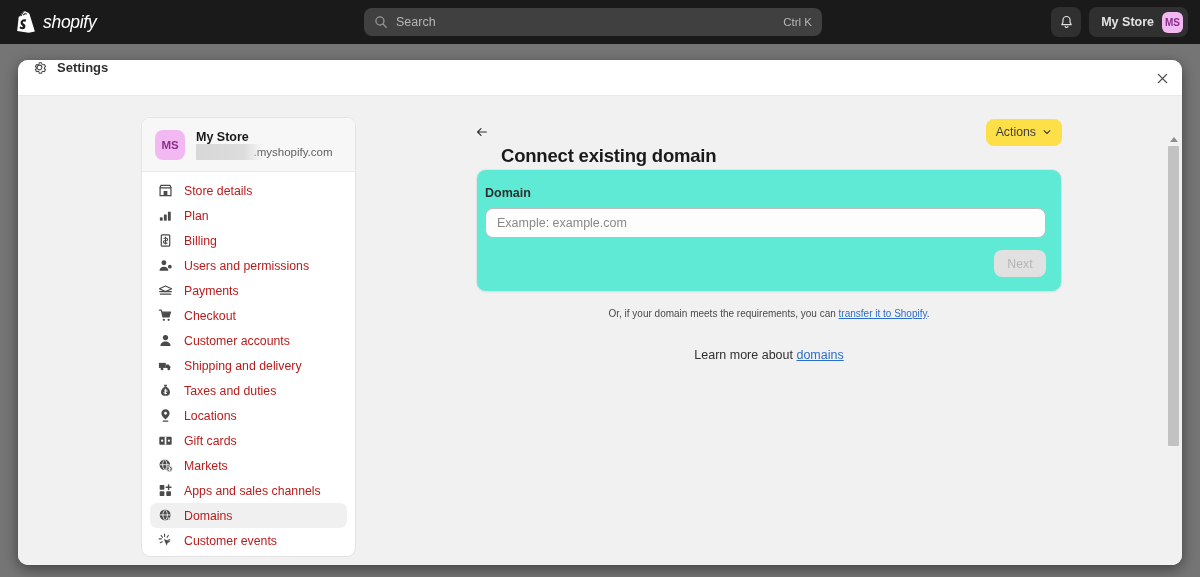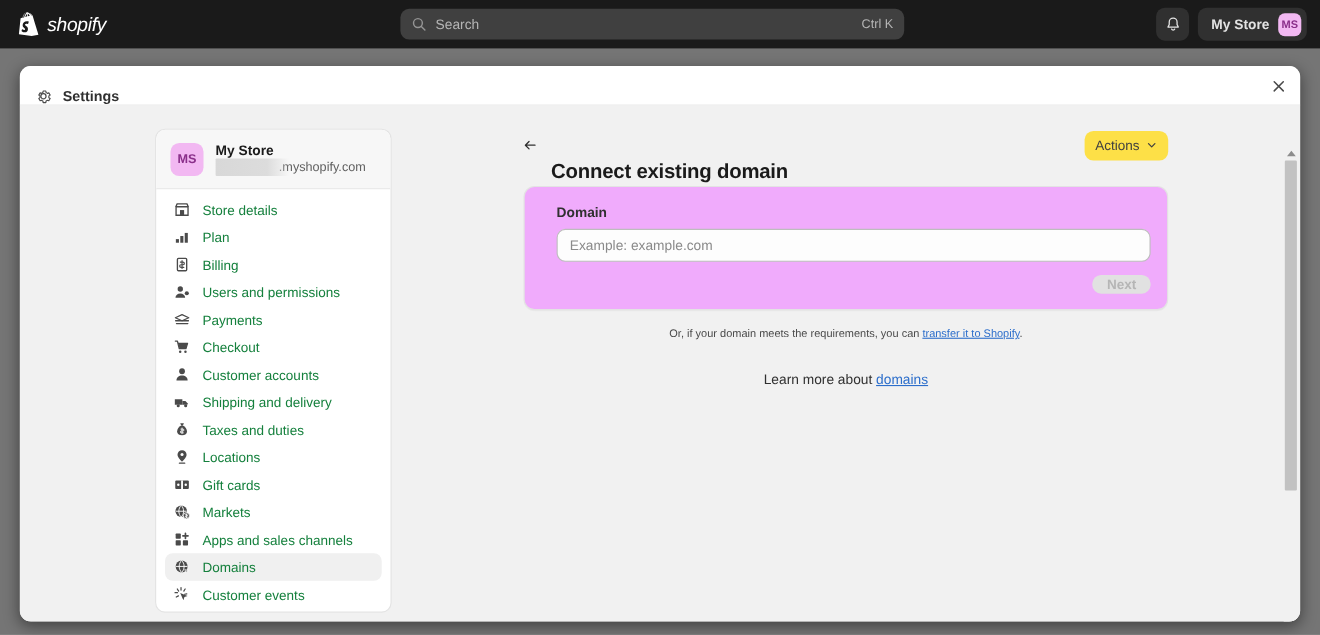--- a/index.html
+++ b/index.html
@@ -64,21 +64,21 @@
   .modal {
     position: absolute; left: 18px; top: 60px;
     width: 1164px; height: 505px;
     background: #f1f1f1;
     border-radius: 10px;
     box-shadow: 0 4px 14px rgba(0,0,0,.45);
     overflow: hidden;
   }
   .modal-head {
     height: 36px; background: #ffffff;
-    display: flex; align-items: flex-end;
+    display: flex; align-items: flex-start;
     border-bottom: 1px solid #e9e9e9;
     position: relative;
   }
   .modal-head-left {
     display: flex; align-items: center; gap: 10px; margin-left: 14px;
   }
   .gear-icon { width: 15px; height: 15px; }
   .modal-title { font-size: 13px; font-weight: 600; color: #303030; }
   .close-btn {
     position: absolute; right: 10px; top: 8px;
@@ -138,21 +138,21 @@
   .nav { padding: 6px 8px 8px 8px; }
   .nav-item {
     display: flex; align-items: center; gap: 11px;
     height: 25px; padding: 0 8px;
     border-radius: 7px; cursor: pointer;
     margin-bottom: 0;
   }
   .nav-item + .nav-item { margin-top: 0px; }
   .nav-item.active { background: #f0f0f0; }
   .nav-icon { width: 15px; height: 15px; flex: 0 0 15px; }
-  .nav-label { font-size: 12.3px; color: #15803d; white-space: nowrap; }
+  .nav-label { font-size: 12.3px; color: #b91c1c; white-space: nowrap; }
 
   
   .main {
     flex: 1;
     padding-left: 120px;
     padding-right: 120px;
     position: relative;
   }
   .page-head {
     display: flex; align-items: center;
@@ -170,24 +170,24 @@
     height: 27px; padding: 0 10px;
     background: #fde047; border: none; border-radius: 8px;
     display: flex; align-items: center; gap: 6px;
     cursor: pointer;
   }
   .actions-label { font-size: 12.3px; color: #404040; font-weight: 500; }
   .chev-icon { width: 10px; height: 10px; }
 
   .card {
     margin-top: 22px;
-    background: #f0abfc;
+    background: #5eead4;
     border: 1px solid #e3e3e3;
     border-radius: 10px;
-    padding: 16px 15px 14px 29px;
+    padding: 16px 15px 14px 8px;
     box-shadow: 0 1px 0 rgba(0,0,0,.03);
   }
   .field-label {
     font-size: 12.5px; font-weight: 600; color: #303030;
     margin-bottom: 8px;
   }
   .domain-input {
     width: 100%; height: 30px;
     border: 1px solid #bdbdbd; border-radius: 8px;
     background: #fdfdfd;
@@ -195,23 +195,23 @@
     font-family: "Liberation Sans", sans-serif;
     font-size: 12.5px; color: #303030;
     outline: none;
   }
   .domain-input::placeholder { color: #8a8a8a; }
   .help-text {
     font-size: 12.3px; color: #616161; margin-top: 7px;
   }
   .card-foot { display: flex; justify-content: flex-end; margin-top: 12px; }
   .next-btn {
-    height: 17px; min-width: 52px; padding: 0 13px;
+    height: 27px; min-width: 52px; padding: 0 13px;
     background: #e1e1e1; border: none; border-radius: 8px;
-    color: #b5b5b5; font-size: 12.3px; font-weight: 700;
+    color: #b5b5b5; font-size: 12.3px; font-weight: 400;
     font-family: "Liberation Sans", sans-serif;
     cursor: default;
   }
 
   .transfer-line {
     text-align: center; font-size: 10px; color: #4a4a4a;
     margin-top: 16px;
   }
   .learn-line {
     text-align: center; font-size: 12.5px; color: #303030;

